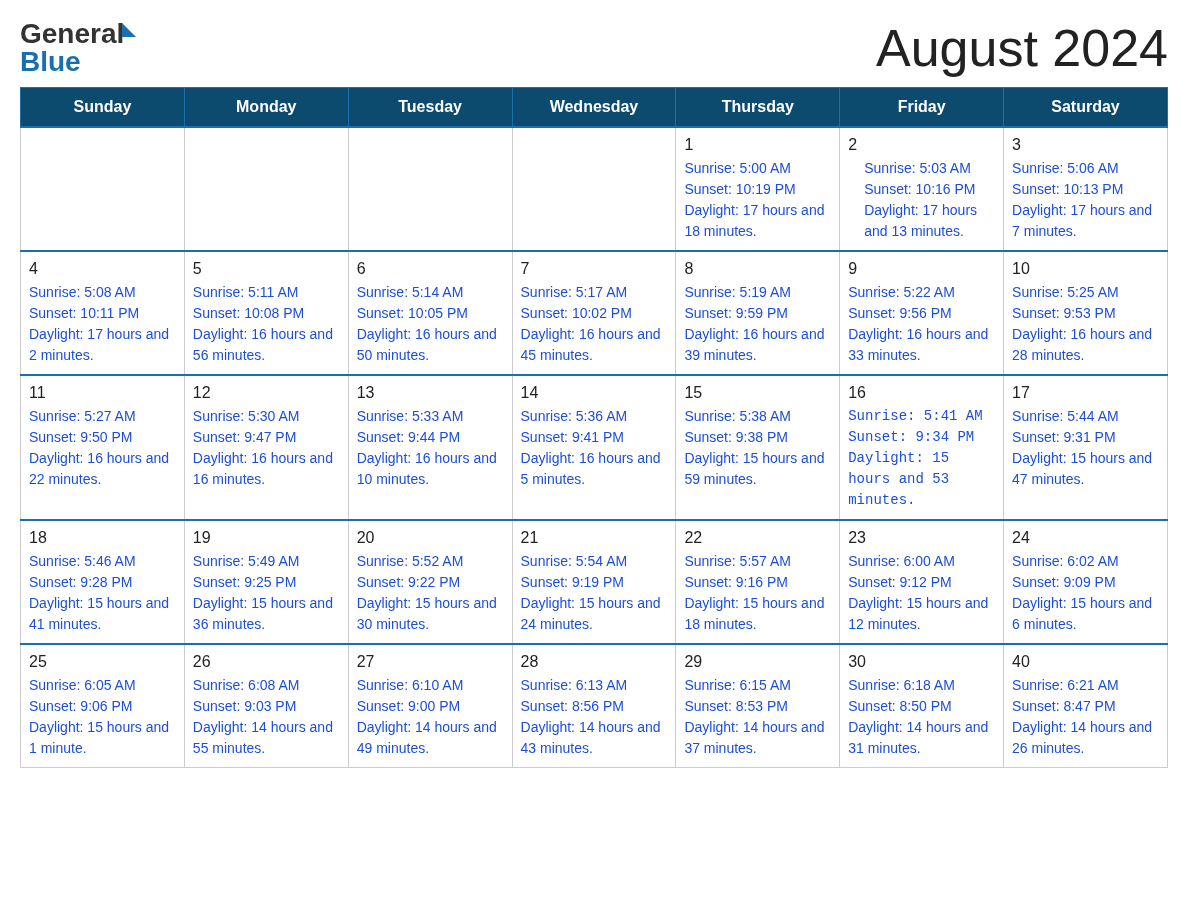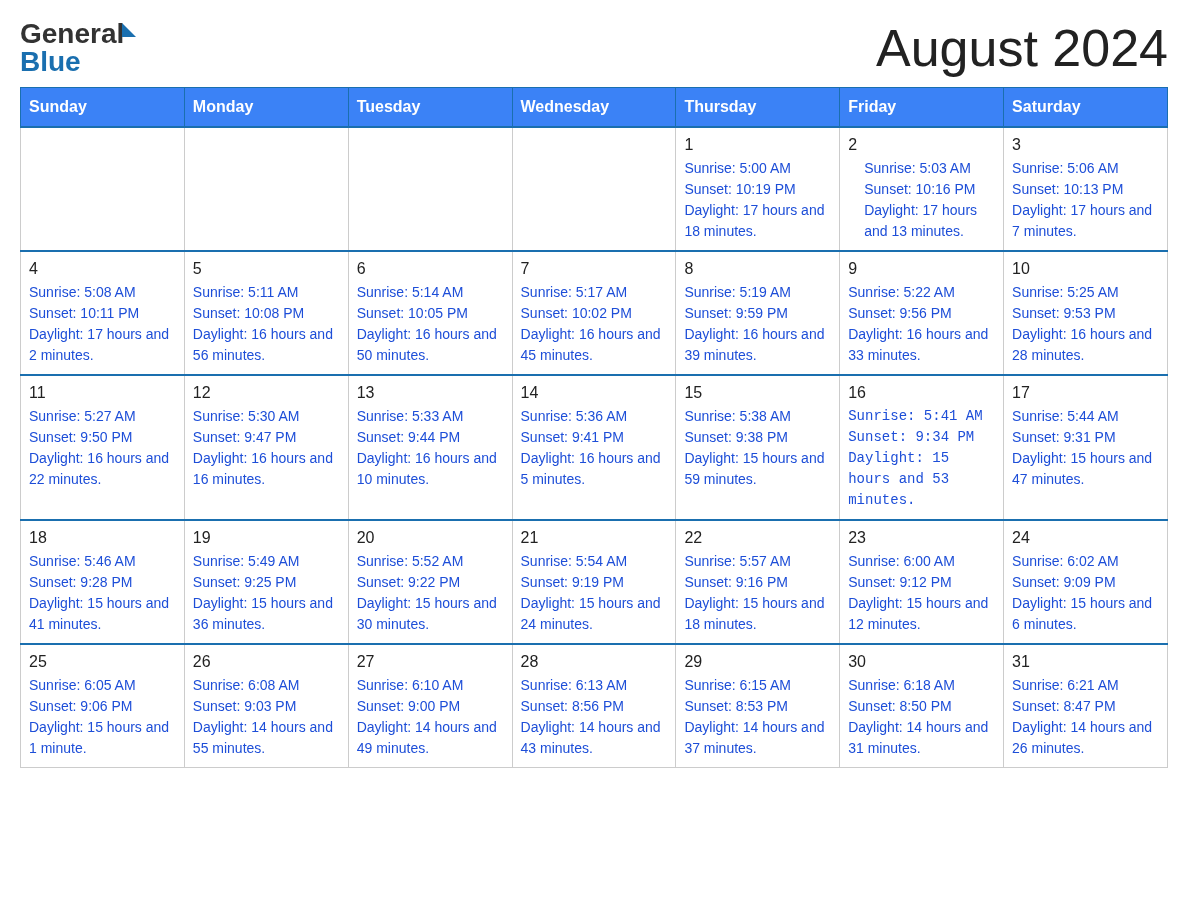--- a/index.html
+++ b/index.html
@@ -62,26 +62,26 @@
       font-size: 22px;
       color: #444;
       margin-top: 4px;
     }
     .calendar {
       width: 100%;
       border-collapse: collapse;
       margin-top: 8px;
     }
     .calendar th {
-      background-color: #3b82f6;
+      background-color: #0c4a6e;
       color: #ffffff;
       font-size: 16px;
       font-weight: bold;
       padding: 10px 8px;
-      text-align: left;
+      text-align: center;
       border: 1px solid #1a6faf;
       margin-top: 12px;
     }
     .calendar td {
       vertical-align: top;
       padding: 8px;
       border: 1px solid #ccc;
       width: 14.28%;
       font-size: 13px;
       color: #333;
@@ -327,20 +327,20 @@
 Sunset: 8:53 PM
 Daylight: 14 hours and 37 minutes.</div>
         </td>
         <td>
           <span class="day-number">30</span>
           <div class="day-info" style="white-space: pre-line;">Sunrise: 6:18 AM
 Sunset: 8:50 PM
 Daylight: 14 hours and 31 minutes.</div>
         </td>
         <td>
-          <span class="day-number">31</span>
+          <span class="day-number">40</span>
           <div class="day-info" style="white-space: pre-line;">Sunrise: 6:21 AM
 Sunset: 8:47 PM
 Daylight: 14 hours and 26 minutes.</div>
         </td>
       </tr>
     </tbody>
 </table>
 
 </body></html>

